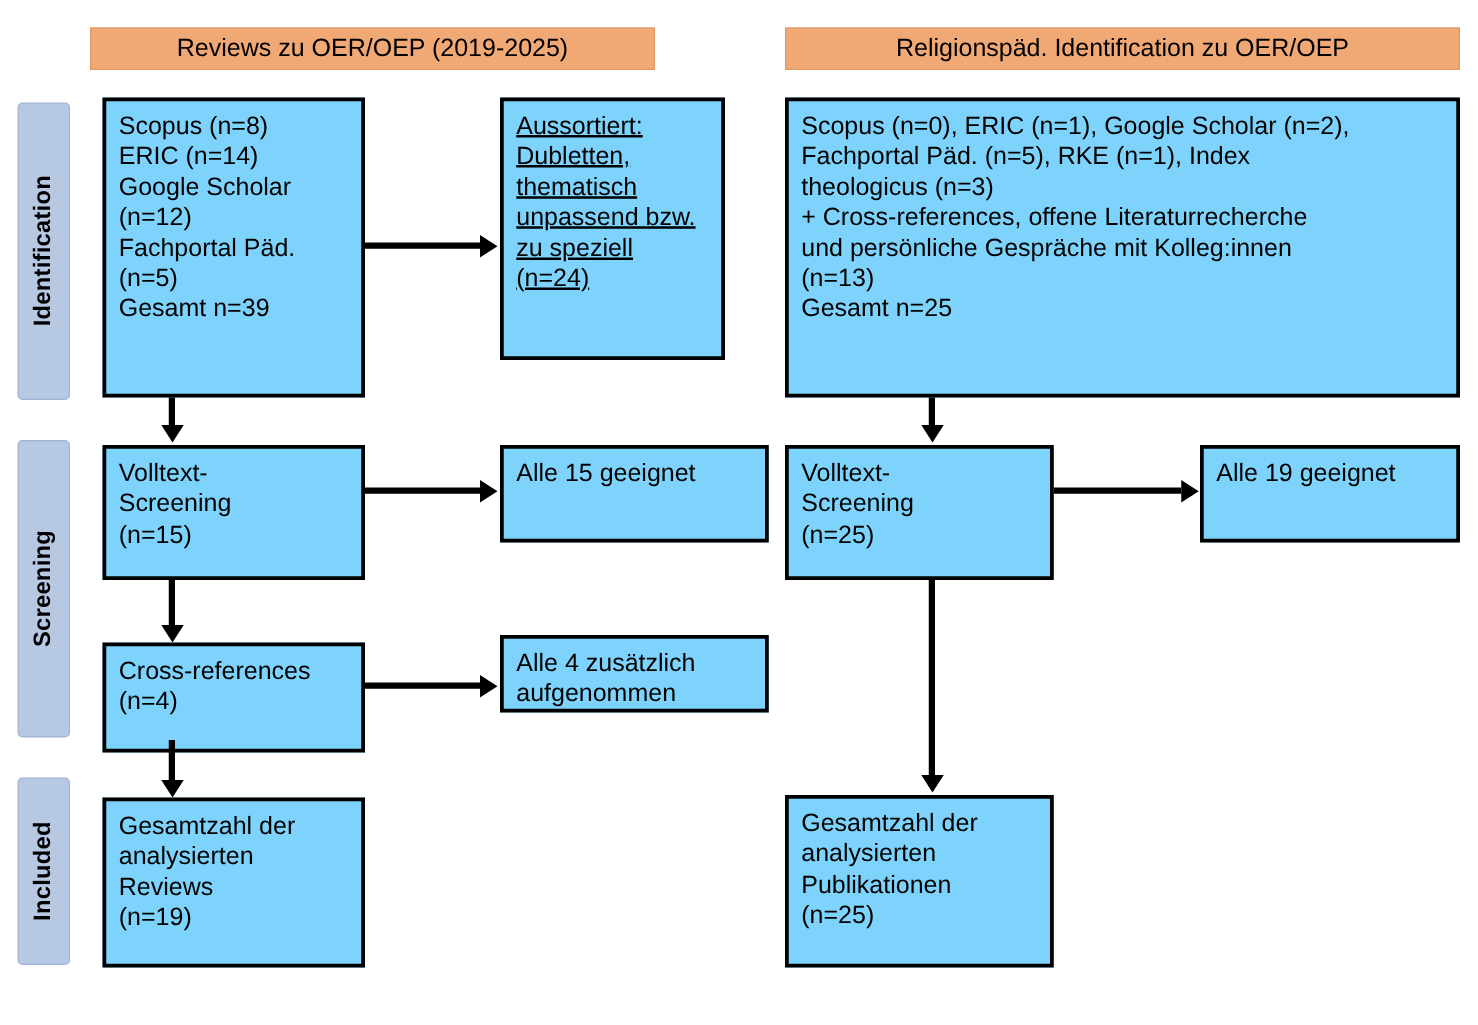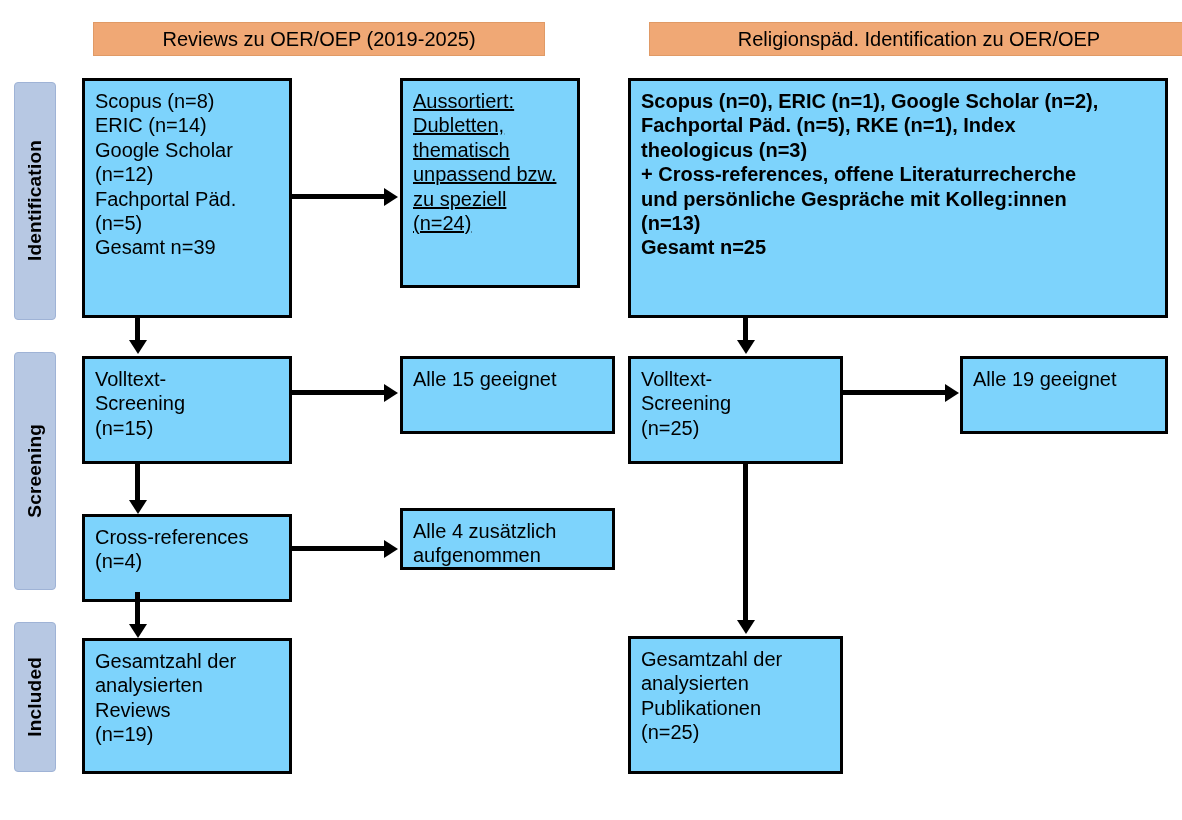--- a/index.html
+++ b/index.html
@@ -47,21 +47,20 @@
   .col-header {
     background: #f0a875;
     border: 1px solid #e09a66;
     display: flex;
     align-items: center;
     justify-content: center;
     font-size: 20px;
     color: #000;
     text-align: center;
     padding: 2px 6px;
-    margin-left: 21px;
   }
 
   
   .box {
     border: 3px solid #000;
     background: #7dd3fc;
     padding: 8px 10px 24px 10px;
     font-size: 20px;
     line-height: 1.22;
     white-space: pre-line;
@@ -149,21 +148,21 @@
   <div class="abs arrow-head-right" style="left:384px; top:539.5px;"></div>
 
   <div class="abs arrow-line" style="left:135px; top:592px; width:5px; height:34px;"></div>
   <div class="abs arrow-head-down" style="left:128.5px; top:624px;"></div>
 
   <div class="abs box" style="left:82px; top:638px; width:210px; height:136px;">Gesamtzahl der
 analysierten
 Reviews
 (n=19)</div>
 
-  <div class="abs box" style="left:628px; top:78px; width:540px; height:240px;font-weight:bold;">Scopus (n=0), ERIC (n=1), Google Scholar (n=2),
+  <div class="abs box" style="left:628px; top:78px; width:540px; height:240px;">Scopus (n=0), ERIC (n=1), Google Scholar (n=2),
 Fachportal Päd. (n=5), RKE (n=1), Index
 theologicus (n=3)
 + Cross-references, offene Literaturrecherche
 und persönliche Gespräche mit Kolleg:innen
 (n=13)
 Gesamt n=25</div>
 
   <div class="abs arrow-line" style="left:743px; top:318px; width:5px; height:24px;"></div>
   <div class="abs arrow-head-down" style="left:736.5px; top:340px;"></div>
 

